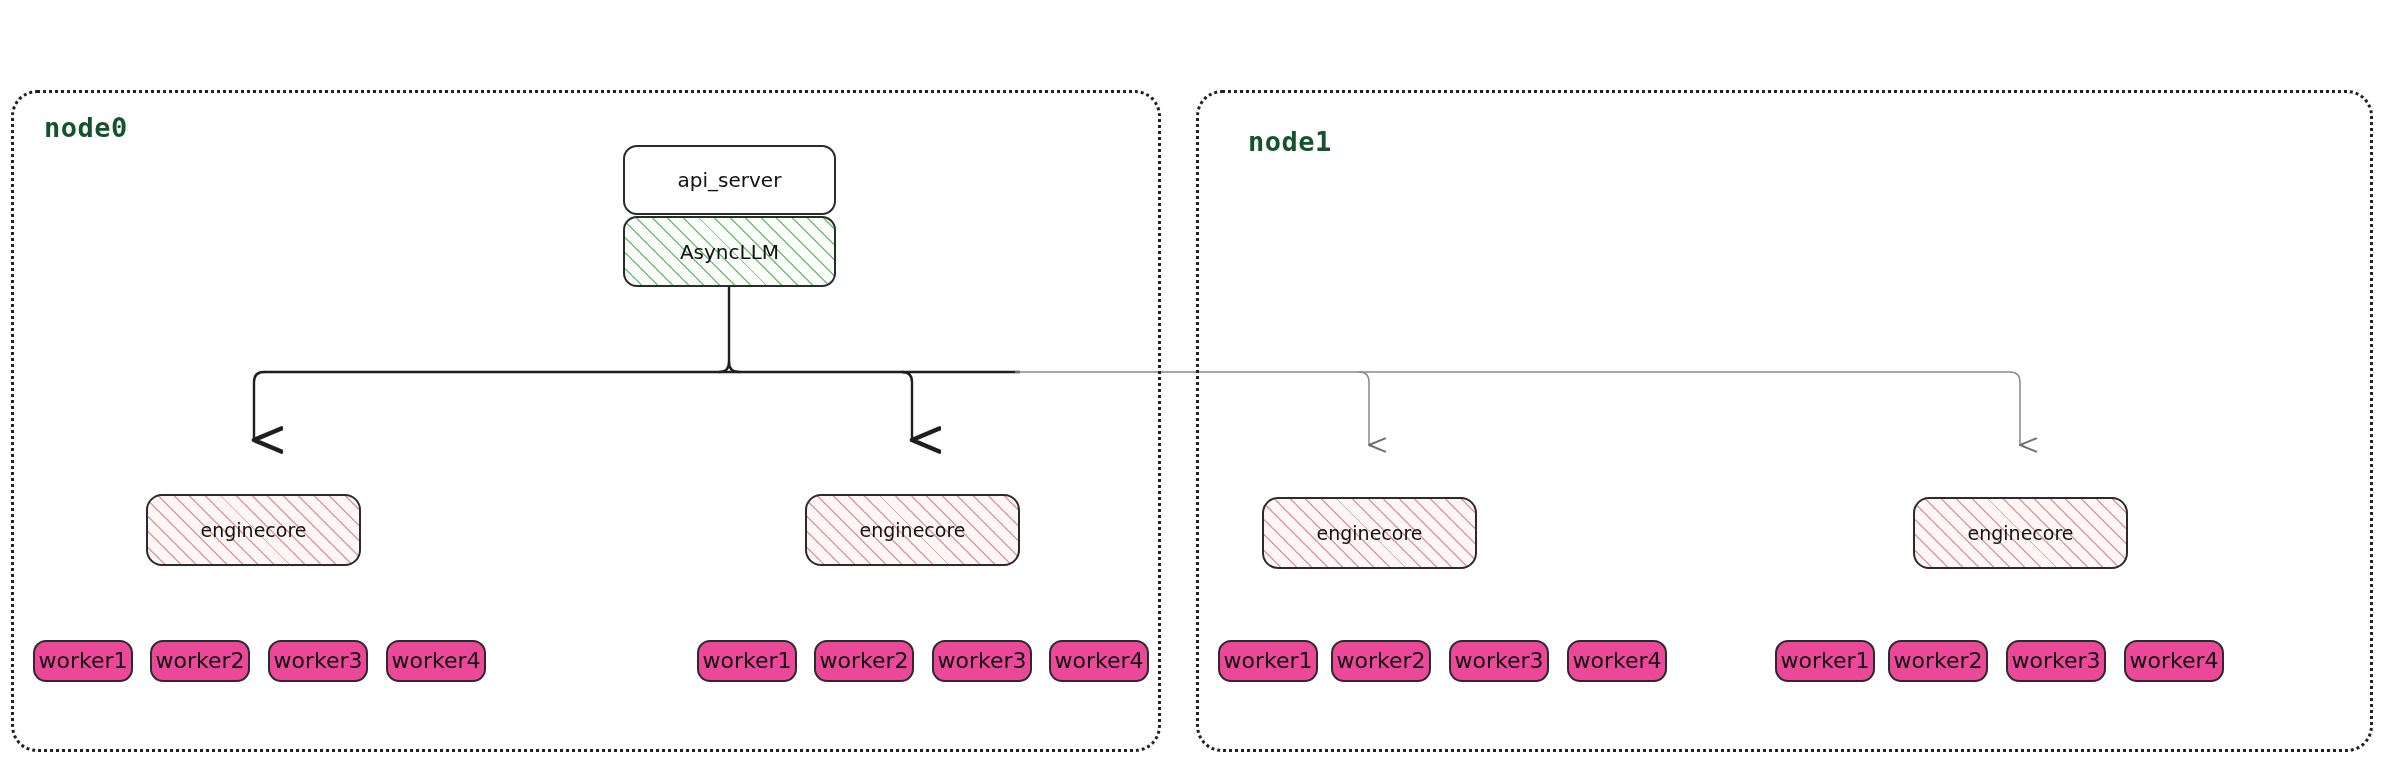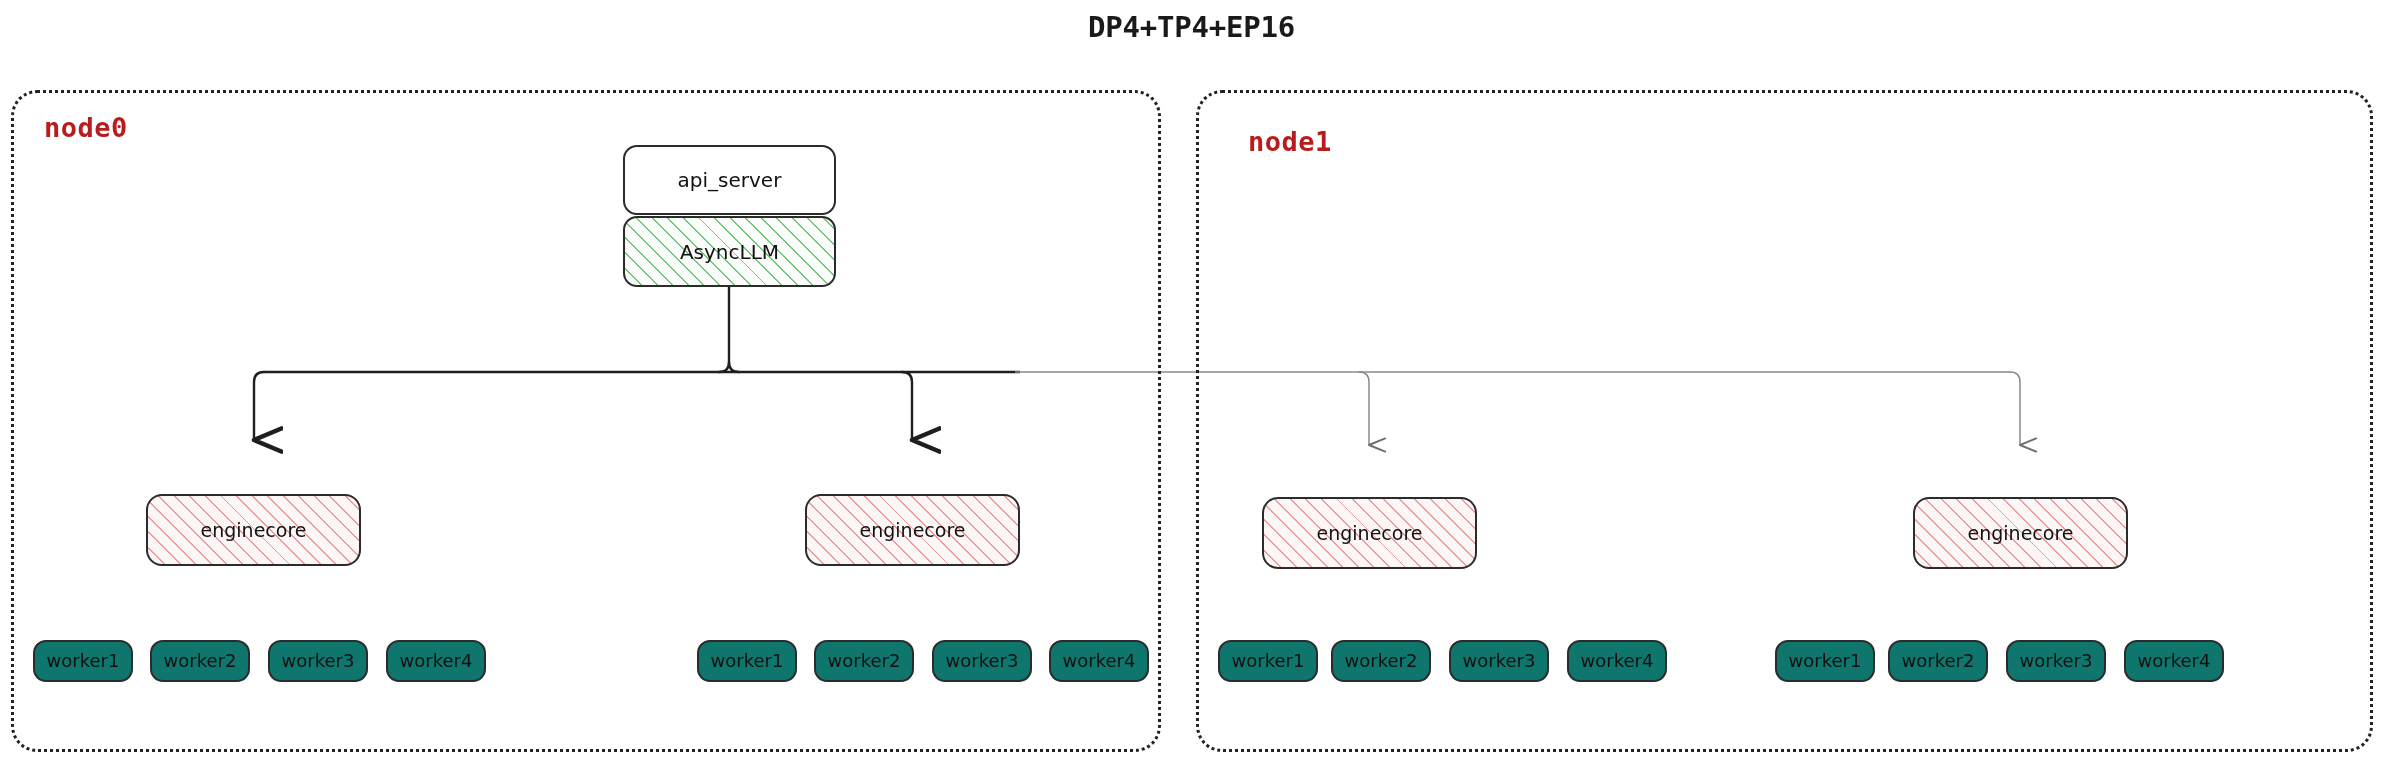--- a/index.html
+++ b/index.html
@@ -46,21 +46,21 @@
     border: 3px dotted #222222;
     border-radius: 26px;
     background: transparent;
     box-sizing: border-box;
   }
   .node-label {
     position: absolute;
     font-family: "DejaVu Sans Mono", monospace;
     font-size: 27px;
     font-weight: 600;
-    color: #b91c1c;
+    color: #14532d;
     letter-spacing: 0.5px;
   }
 
   
   .shape {
     position: absolute;
     box-sizing: border-box;
     display: flex;
     align-items: center;
     justify-content: center;
@@ -102,37 +102,36 @@
       rgba(232, 146, 146, 0.9) 0px,
       rgba(232, 146, 146, 0.9) 1.4px,
       rgba(0, 0, 0, 0) 1.4px,
       rgba(0, 0, 0, 0) 11px
     );
     margin-top: 36px;
   }
   .worker {
     border: 2.5px solid #2b2b2b;
     border-radius: 13px;
-    font-size: 18px;
-    background: #0f766e;
+    font-size: 22px;
+    background: #ec4899;
     z-index: 4;
   }
   .shape-label {
     position: relative;
     z-index: 2;
     line-height: 1;
     white-space: nowrap;
   }
 </style>
 </head>
 <body>
 
 <div id="canvas">
 
-  <div class="diagram-title">DP4+TP4+EP16</div>
 
   <svg id="wires" viewBox="0 0 2383 773" width="2383" height="773" xmlns="http://www.w3.org/2000/svg">
     <defs>
       <marker id="ah-dark" viewBox="0 0 12 14" refX="6" refY="12" markerWidth="12" markerHeight="14" orient="auto-start-reverse">
         <path d="M 1.2 0.6 L 6 12 L 10.8 0.6" fill="none" stroke="#1f1f1f" stroke-width="1.9" stroke-linecap="round" stroke-linejoin="round"></path>
       </marker>
       <marker id="ah-light" viewBox="0 0 12 14" refX="6" refY="12" markerWidth="12" markerHeight="14" orient="auto-start-reverse">
         <path d="M 1.6 1.2 L 6 12 L 10.4 1.2" fill="none" stroke="#6f6f6f" stroke-width="1.3" stroke-linecap="round" stroke-linejoin="round"></path>
       </marker>
     </defs>

